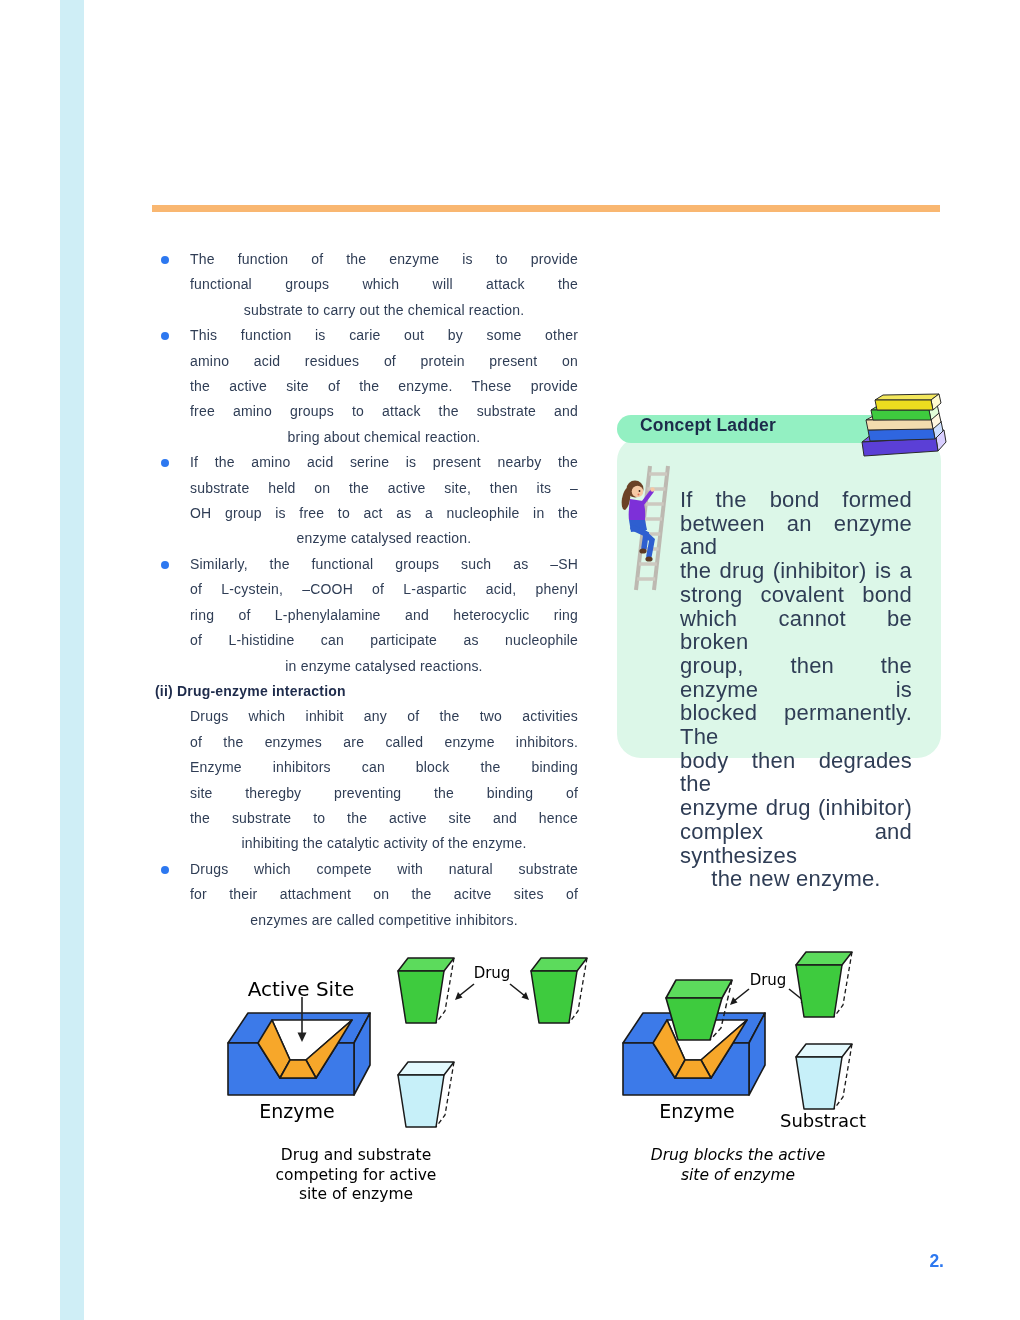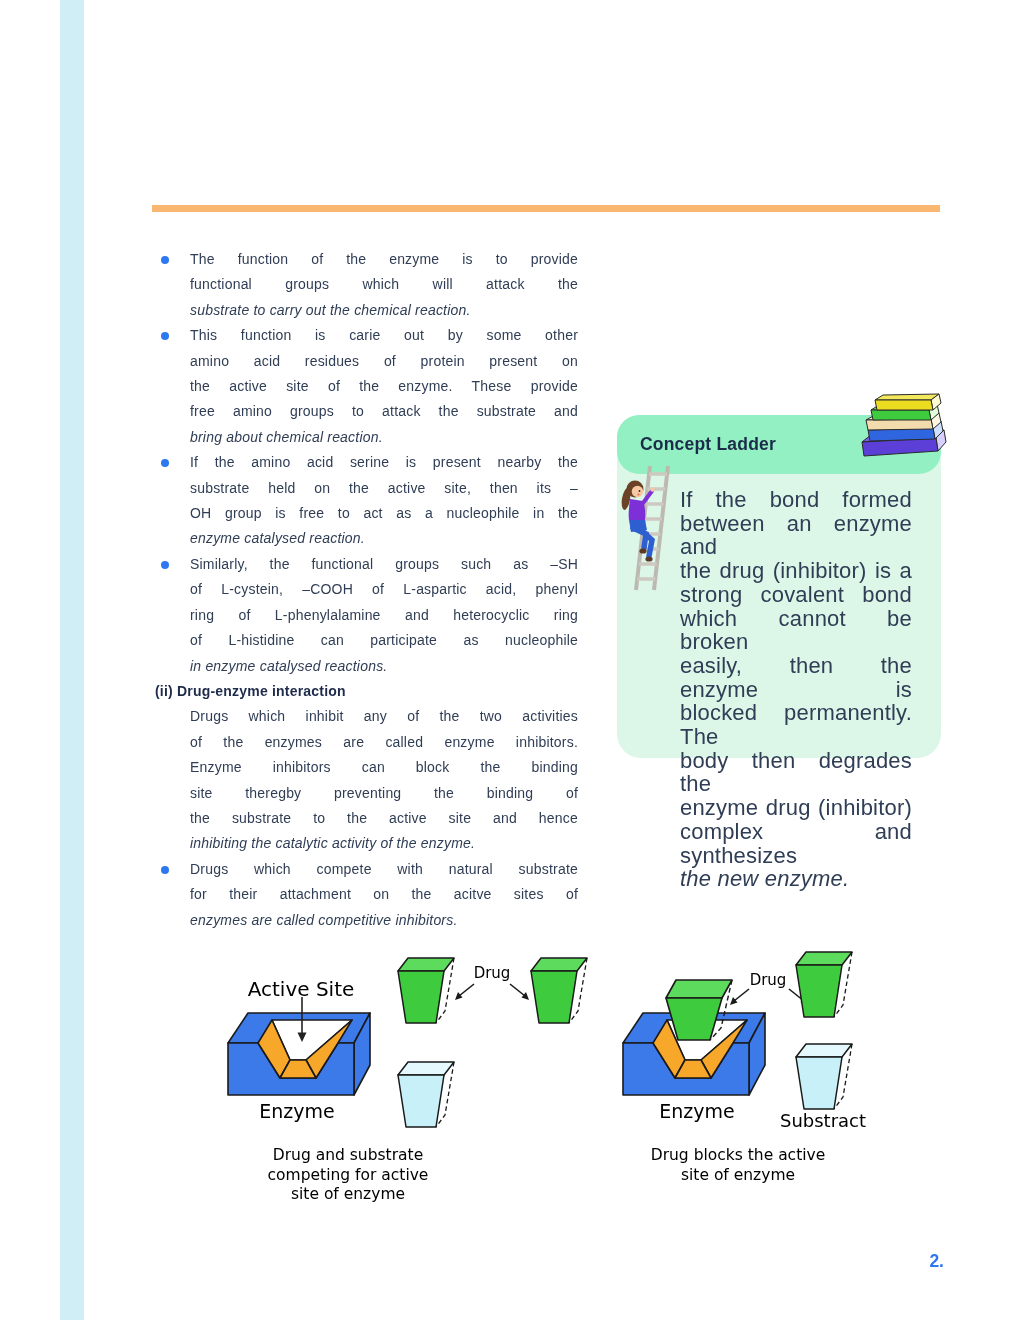--- a/index.html
+++ b/index.html
@@ -8,27 +8,27 @@
   .stripe{position:absolute;left:60px;top:0;width:24px;height:1320px;background:var(--stripe-blue,#cfeef6);}
   .topbar{position:absolute;left:152px;top:205px;width:788px;height:7px;background:var(--bar-orange,#f9b771);}
 
   .content{position:absolute;left:152px;top:247px;width:426px;color:var(--text-navy,#2f3d55);
            font-size:14px;line-height:25.4px;letter-spacing:.2px;}
   .item-row{display:flex;}
   .gutter{flex:0 0 38px;position:relative;}
   .dot{position:absolute;left:9px;top:9px;width:8px;height:8px;border-radius:50%;background:var(--accent-blue,#2d78f0);}
   .item-body{flex:1;min-width:0;}
   .jline{text-align:justify;text-align-last:justify;}
-  .lline{text-align:left;font-style:italic;}
+  .lline{text-align:center;}
   .item-heading{font-weight:bold;color:#1e2b4b;margin-left:3px;}
 
   .concept{position:absolute;left:617px;top:415px;width:324px;height:343px;}
   .concept-bg{position:absolute;left:0;top:22px;width:324px;height:321px;background:var(--concept-body-green,#dcf7e8);border-radius:24px;}
-  .concept-head{position:absolute;left:0;top:0;width:324px;height:59px;background:var(--concept-header-green,#93f0c2);
-                border-radius:22px;display:flex;align-items:center;}
+  .concept-head{position:absolute;left:0;top:0;width:324px;height:28px;background:var(--concept-header-green,#93f0c2);
+                border-radius:22px;display:flex;}
   .concept-title{font-size:17.5px;font-weight:bold;color:#1c2b4a;padding-left:23px;letter-spacing:.2px;}
   .books{position:absolute;right:-7px;top:-30px;width:92px;height:76px;}
   .girl{position:absolute;left:2px;top:49px;width:54px;height:128px;}
   .concept-text{position:absolute;left:63px;top:73px;width:232px;font-size:22px;line-height:23.7px;
                 color:var(--text-navy,#2f3d55);letter-spacing:.2px;}
 
   .abs{position:absolute;display:block;}
   .fig-label{position:absolute;font-family:"DejaVu Sans",sans-serif;color:#000;text-align:center;}
   .caption{position:absolute;font-family:"DejaVu Sans",sans-serif;color:#000;font-size:15.5px;
            line-height:19.5px;text-align:center;}
@@ -168,21 +168,21 @@
       <circle cx="20.5" cy="27" r="0.9" fill="#30261c"></circle>
       <circle cx="19.5" cy="30.5" r="1" fill="#e06a5a"></circle>
     </svg>
 
     <div class="concept-text">
         <div class="jline">If the bond formed</div>
         <div class="jline">between an enzyme and</div>
         <div class="jline">the drug (inhibitor) is a</div>
         <div class="jline">strong covalent bond</div>
         <div class="jline">which cannot be broken</div>
-        <div class="jline">easily, then the enzyme is</div>
+        <div class="jline">group, then the enzyme is</div>
         <div class="jline">blocked permanently. The</div>
         <div class="jline">body then degrades the</div>
         <div class="jline">enzyme drug (inhibitor)</div>
         <div class="jline">complex and synthesizes</div>
         <div class="lline">the new enzyme.</div>
       </div>
   </div>
 
   <div class="fig-label" style="left:231px;top:977px;width:140px;font-size:20px;">Active Site</div>
 
@@ -232,21 +232,21 @@
   <svg class="abs" style="left:396px;top:1059px" width="62" height="72" viewBox="0 0 62 72">
     <g stroke="#1a1a1a" stroke-width="1.5" stroke-linejoin="round">
       <path d="M2,16 L12,3 H58 L48,16 Z" style="fill:var(--substrate-cyan-top)"></path>
       <path d="M2,16 H48 L40,68 H10 Z" style="fill:var(--substrate-cyan)"></path>
     </g>
     <polyline points="58,3 49,56 40,68" fill="none" stroke="#1a1a1a" stroke-width="1.3" stroke-dasharray="4.5 3"></polyline>
   </svg>
 
   <div class="fig-label" style="left:227px;top:1100px;width:140px;font-size:19px;">Enzyme</div>
 
-  <div class="caption" style="left:258px;top:1146px;width:180px;">
+  <div class="caption" style="left:266px;top:1146px;width:180px;">
       <div>Drug and substrate</div>
       <div>competing for active</div>
       <div>site of enzyme</div>
     </div>
 
   <svg class="abs" style="left:620px;top:950px" width="150" height="148" viewBox="0 0 150 148">
     <g transform="translate(1,46)">
       <g stroke="#1a1a1a" stroke-width="1.6" stroke-linejoin="round">
         <path d="M2,47 L22,17 H144 L128,47 Z" style="fill:var(--enzyme-blue)"></path>
         <path d="M128,47 L144,17 L144,69 L128,99 Z" style="fill:var(--enzyme-blue)"></path>
@@ -288,19 +288,19 @@
       <path d="M2,16 L12,3 H58 L48,16 Z" style="fill:var(--substrate-cyan-top)"></path>
       <path d="M2,16 H48 L40,68 H10 Z" style="fill:var(--substrate-cyan)"></path>
     </g>
     <polyline points="58,3 49,56 40,68" fill="none" stroke="#1a1a1a" stroke-width="1.3" stroke-dasharray="4.5 3"></polyline>
   </svg>
 
   <div class="fig-label" style="left:627px;top:1100px;width:140px;font-size:19px;">Enzyme</div>
 
   <div class="fig-label" style="left:773px;top:1110px;width:100px;font-size:18px;text-align:center;">Substract</div>
 
-  <div class="caption" style="left:640px;top:1146px;width:196px;">
+  <div class="caption" style="left:640px;top:1146px;width:196px;font-style:italic;">
       <div>Drug blocks the active</div>
       <div>site of enzyme</div>
     </div>
 
   <div class="pagenum">2.</div>
 </div>
 
 </body></html>

